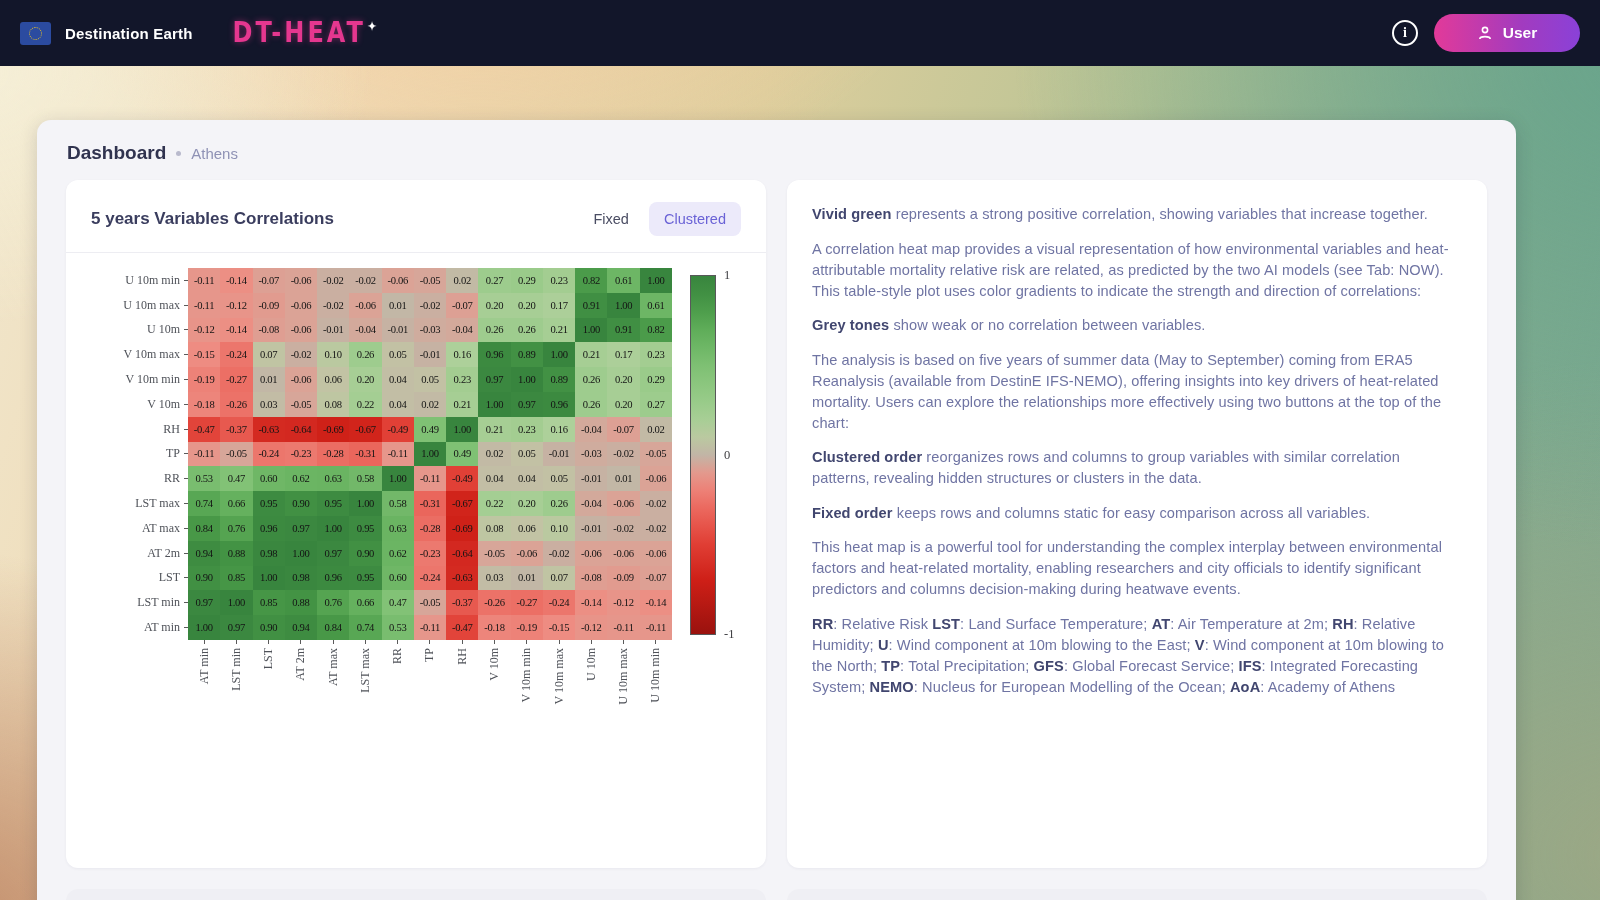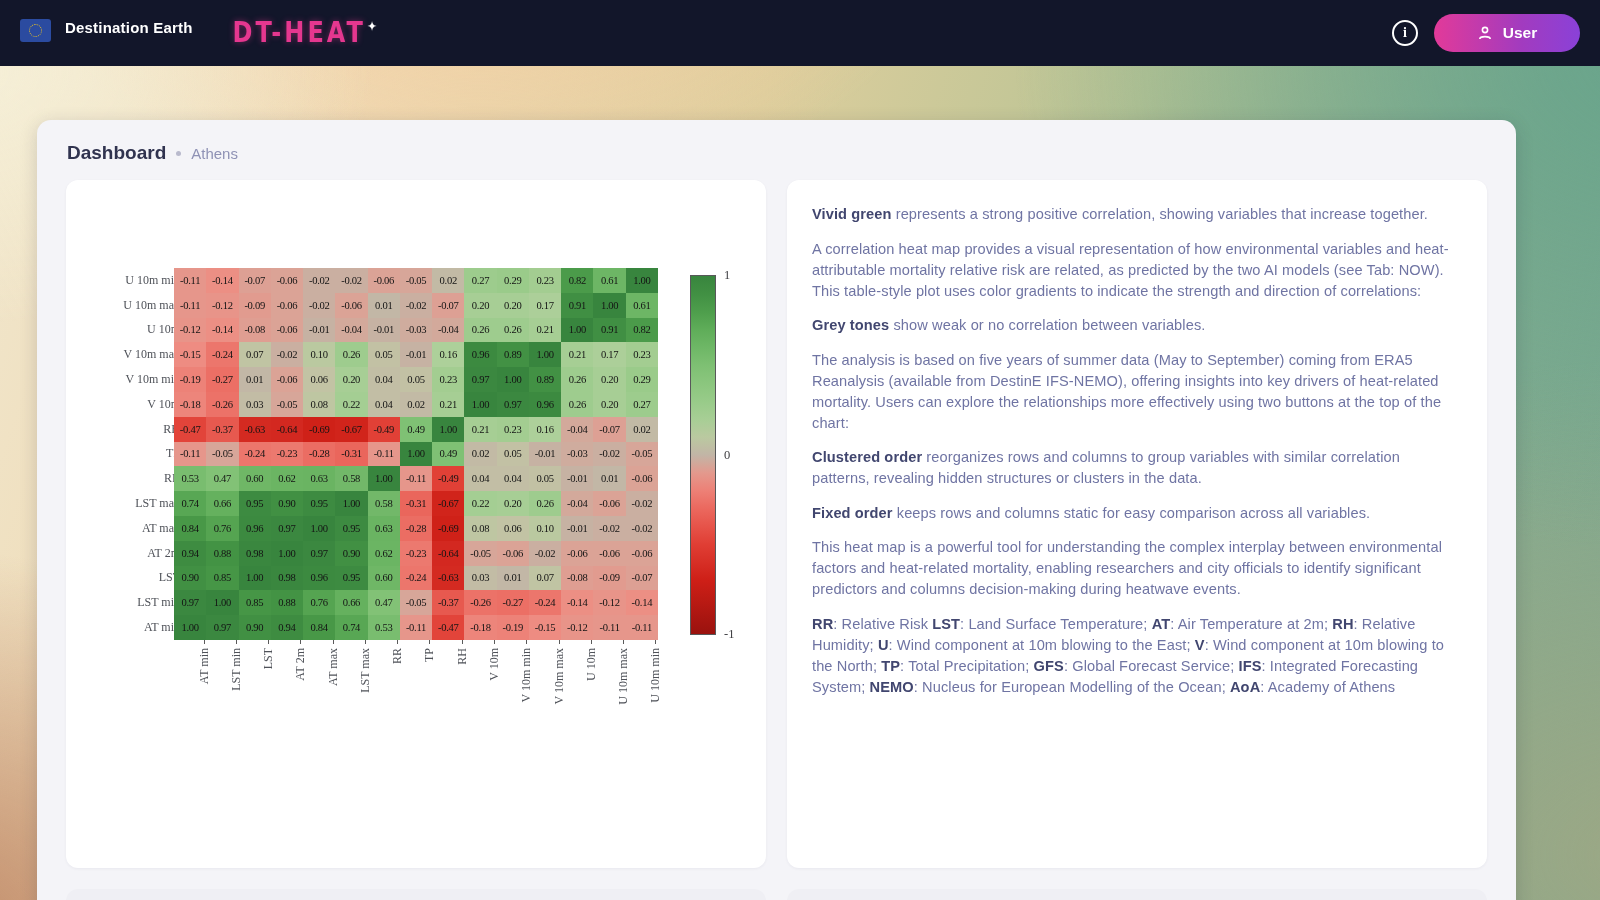--- a/index.html
+++ b/index.html
@@ -13,21 +13,21 @@
       radial-gradient(1000px 760px at 104% 6%, rgba(103,164,139,.95) 0%, rgba(103,164,139,0) 65%),
       radial-gradient(1100px 800px at 103% 95%, rgba(160,168,132,.9) 0%, rgba(160,168,132,0) 62%),
       linear-gradient(108deg, #f1e7ce 0%, #eed9b2 22%, #ddce9d 42%, #b8c394 62%, #84ac90 84%, #79a78f 100%);
   }
 
   
   .navbar {
     height:66px; background:#12162a; display:flex; align-items:center;
     padding:0 20px; position:relative; color:#fff;
   }
-  .brand-group { display:flex; align-items:flex-start; gap:14px; }
+  .brand-group { display:flex; align-items:center; gap:14px; }
   .eu-flag {
     width:31px; height:23px; background:#2b4ba0; border-radius:3px;
     display:flex; align-items:center; justify-content:center;
   }
   .eu-stars { width:13px; height:13px; border:1.6px dotted #f4c81d; border-radius:50%; }
   .brand-name { font-size:15px; font-weight:700; color:#fff; letter-spacing:.2px; }
   .dtheat {
     margin-left:26px; font-size:24px; font-weight:800; letter-spacing:3px;
     color:#e5378f; position:relative;
     text-shadow:0 0 6px rgba(229,55,143,.45);
@@ -93,21 +93,21 @@
 
   
   .hm-area { position:absolute; left:0; top:60px; right:0; bottom:0; font-family:Liberation Serif, serif; }
   .hm-rowlabels { position:absolute; left:0; top:28px; width:122px; }
   .hm-rowlabel {
     height:24.8px; display:flex; align-items:center; justify-content:flex-end;
     font-size:12px; color:#4f5259; white-space:nowrap;
   }
   .hm-rowlabel .tick { width:4px; height:1px; background:#5a5a5a; margin-left:4px; }
   .hm-cells {
-    position:absolute; left:108px; top:28px; width:484px; height:372px;
+    position:absolute; left:122px; top:28px; width:484px; height:372px;
     display:grid; grid-template-columns:repeat(15,1fr); grid-template-rows:repeat(15,1fr);
   }
   .hm-cell {
     display:flex; align-items:center; justify-content:center;
     font-size:10.6px; color:#141414; letter-spacing:-.3px; overflow:hidden;
   }
   .hm-colticks {
     position:absolute; left:122px; top:400px; width:484px; height:5px;
     display:grid; grid-template-columns:repeat(15,1fr);
   }
@@ -170,20 +170,27 @@
 <div class="wrapper">
   <div class="breadcrumb">
     <span class="crumb-root">Dashboard</span>
     <span class="crumb-sep"></span>
     <span class="crumb-current">Athens</span>
   </div>
 
   <div class="cards-row">
 
     <div class="card card-left">
+      <div class="card-header">
+        <span class="card-title">5 years Variables Correlations</span>
+        <div class="toggle-group">
+          <button class="btn-plain">Fixed</button>
+          <button class="btn-pill">Clustered</button>
+        </div>
+      </div>
       <div class="hm-area">
         <div class="hm-rowlabels" id="hm-rowlabels">
             <div class="hm-rowlabel">
               <span>U 10m min</span>
               <div class="tick"></div>
             </div>
             <div class="hm-rowlabel">
               <span>U 10m max</span>
               <div class="tick"></div>
             </div>

